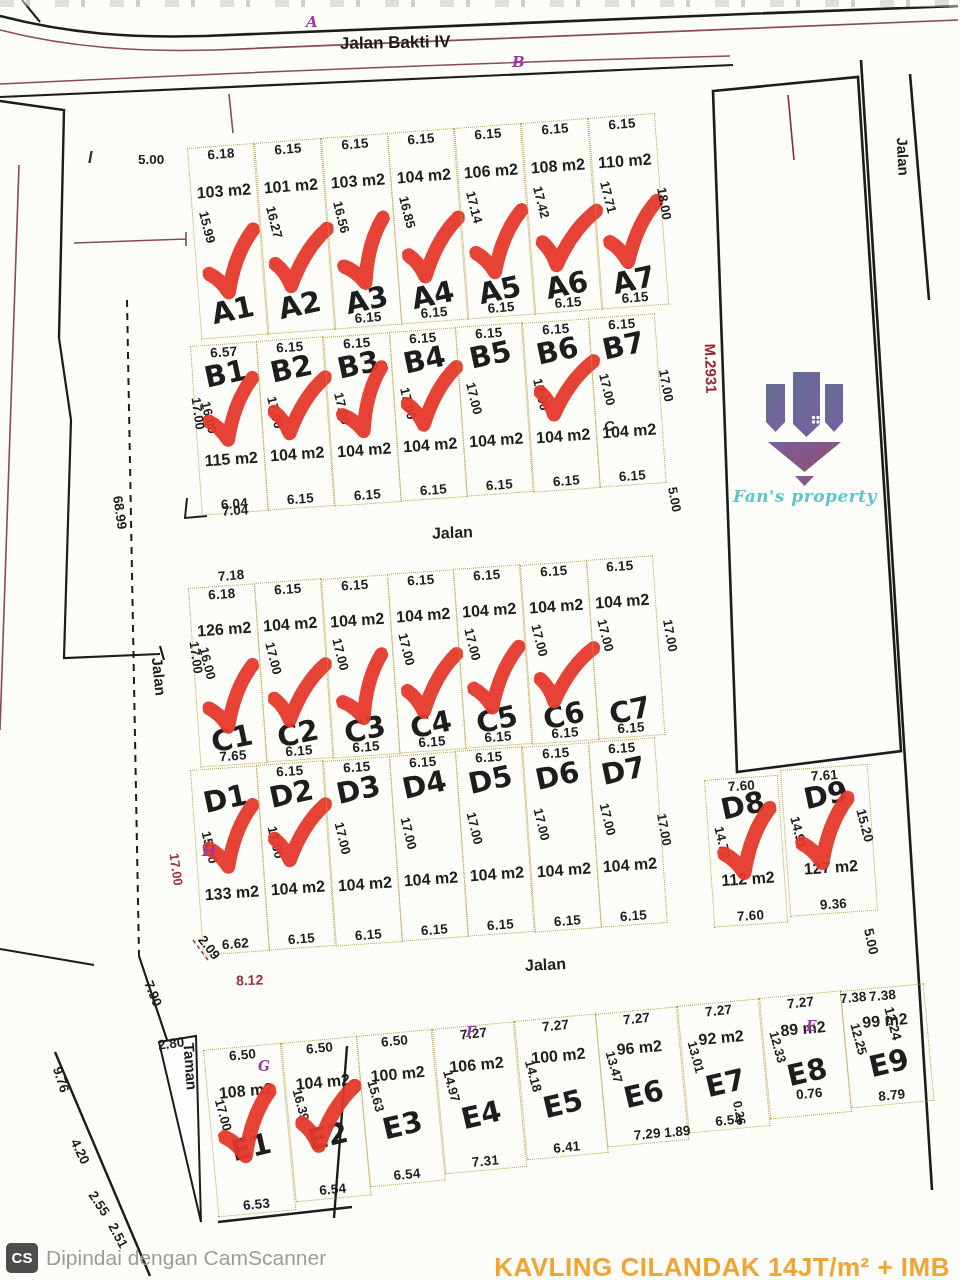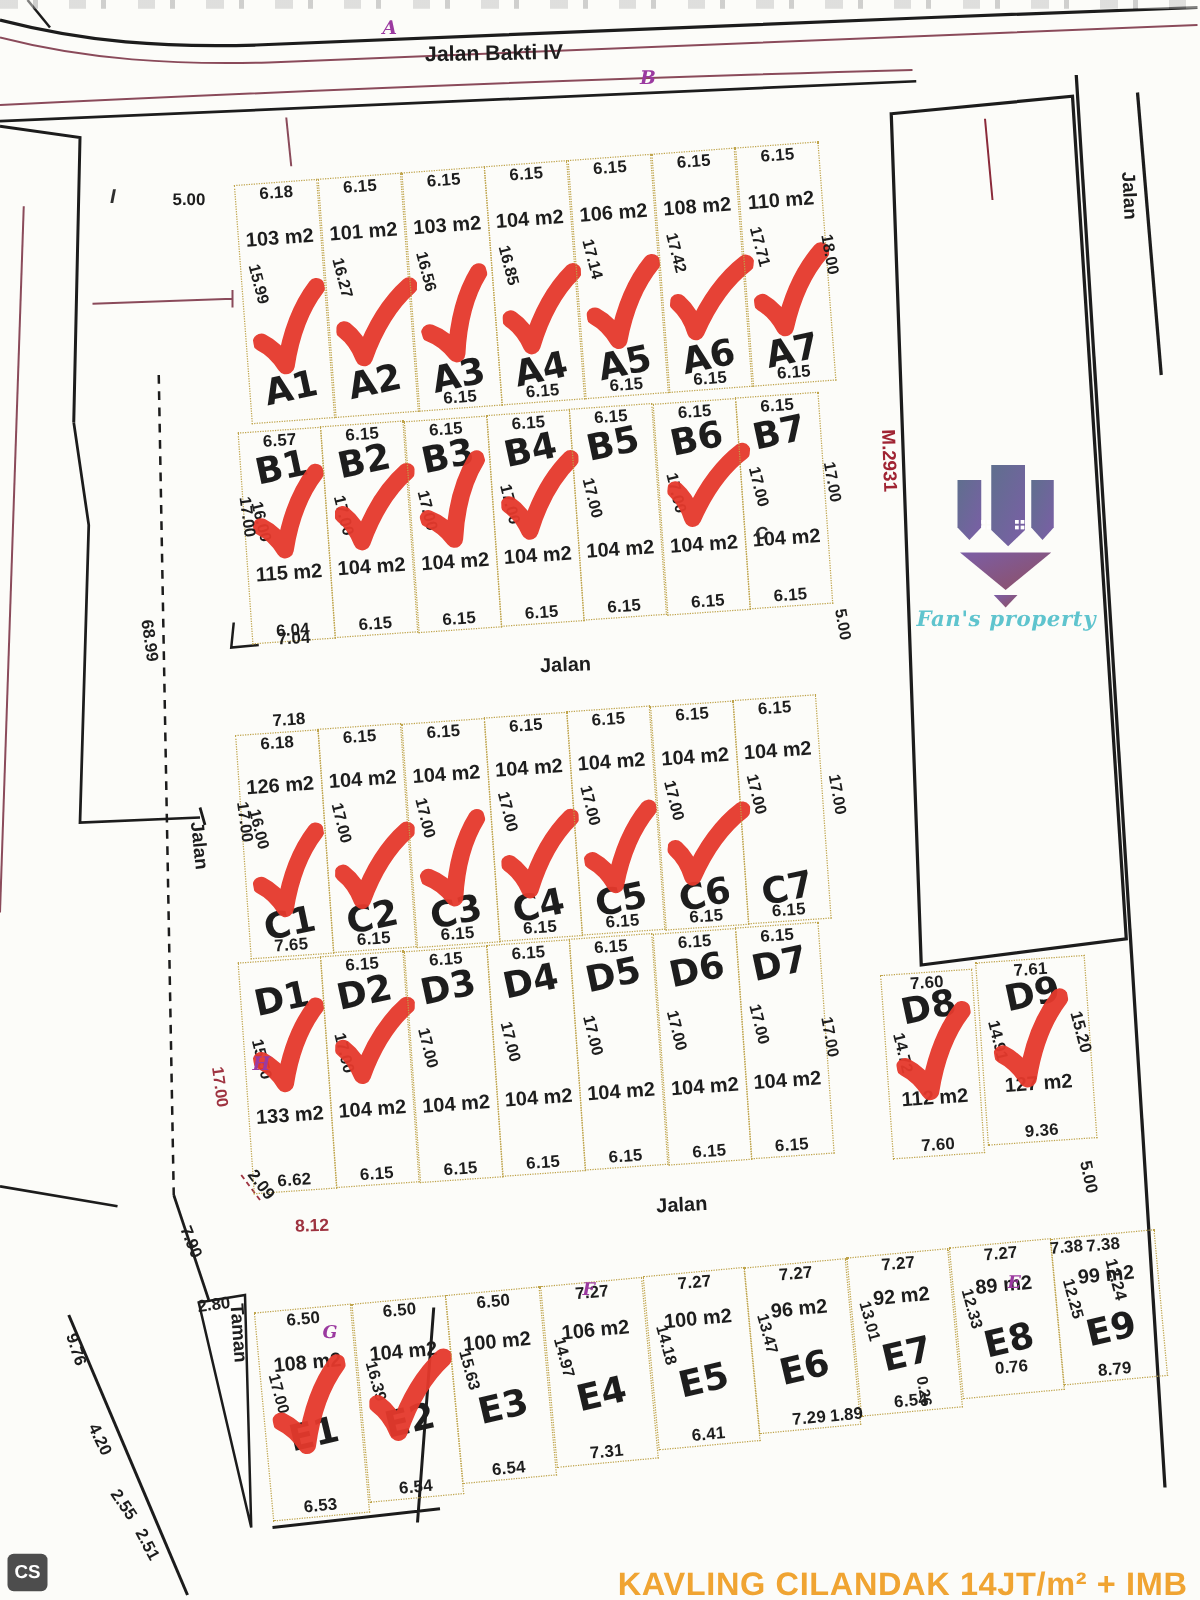--- a/index.html
+++ b/index.html
@@ -480,13 +480,14 @@
       <div class="ann" style="left: 727px; top: 1106px; transform: rotate(80deg); font-size: 12.5px;">0.26</div>
       <div class="ann" style="left: 876px; top: 1016px; transform: rotate(75deg);">12.24</div>
       <div class="ann" style="left: 648px; top: 196px; transform: rotate(80deg); font-size: 13px;">18.00</div>
       <div class="ann" style="left: 650px; top: 378px; transform: rotate(80deg); font-size: 13px;">17.00</div>
       <div class="ann" style="left: 654px; top: 628px; transform: rotate(80deg); font-size: 13px;">17.00</div>
       <div class="ann" style="left: 648px; top: 822px; transform: rotate(80deg); font-size: 13px;">17.00</div>
     </div>
 
   <div class="title">KAVLING CILANDAK 14JT/m² + IMB</div>
   <div class="footer-badge">CS</div>
+  <div class="footer-text">Dipindai dengan CamScanner</div>
 </div>
 
 </body></html>

